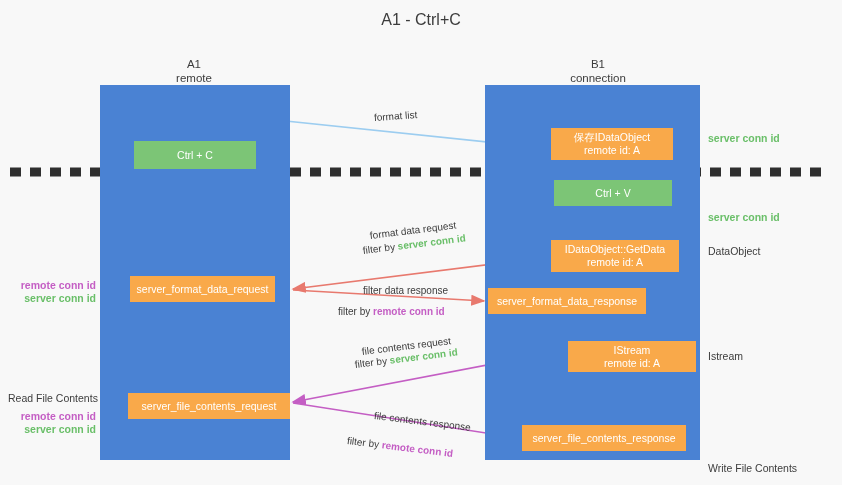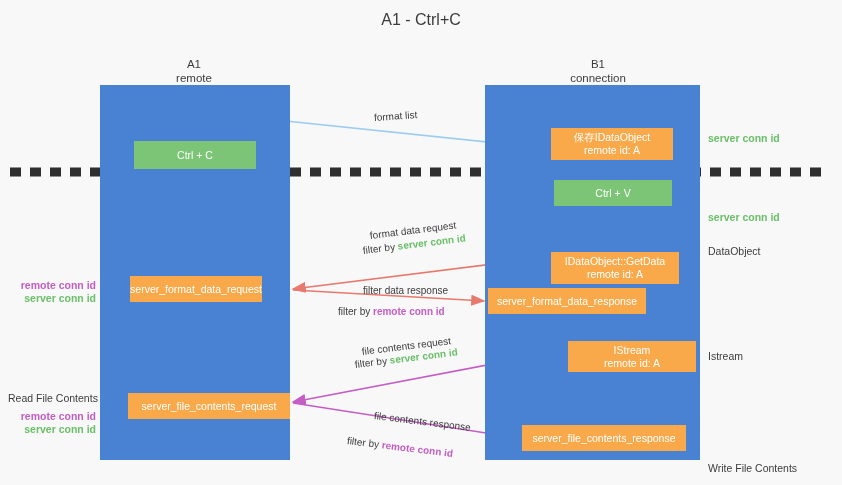--- a/index.html
+++ b/index.html
@@ -62,22 +62,22 @@
     font-size: 10.5px;
     line-height: 13px;
     white-space: nowrap;
   }
   .box.green { background: #7cc576; }
   .box.orange { background: #f9a94a; }
 
   #box-ctrlc  { left: 134px; top: 104px;  width: 122px; height: 28px; margin-top: 37px; }
   #box-idobj  { left: 551px; top: 128px;  width: 122px; height: 32px; }
   #box-ctrlv  { left: 554px; top: 180px;  width: 118px; height: 26px; align-items: center; }
-  #box-getdata{ left: 551px; top: 252px;  width: 128px; height: 32px; }
-  #box-sfdreq { left: 130px; top: 276px;  width: 132px; height: 26px; }
+  #box-getdata{ left: 551px; top: 240px;  width: 128px; height: 32px; }
+  #box-sfdreq { left: 130px; top: 276px;  width: 145px; height: 26px; }
   #box-sfdres { left: 488px; top: 288px;  width: 158px; height: 26px; }
   #box-istream{ left: 568px; top: 341px;  width: 128px; height: 31px; }
   #box-sfcreq { left: 128px; top: 393px;  width: 162px; height: 26px; }
   #box-sfcres { left: 522px; top: 425px;  width: 164px; height: 26px; }
 
   
   .side-label {
     font-size: 10.5px;
     line-height: 13px;
     white-space: nowrap;

